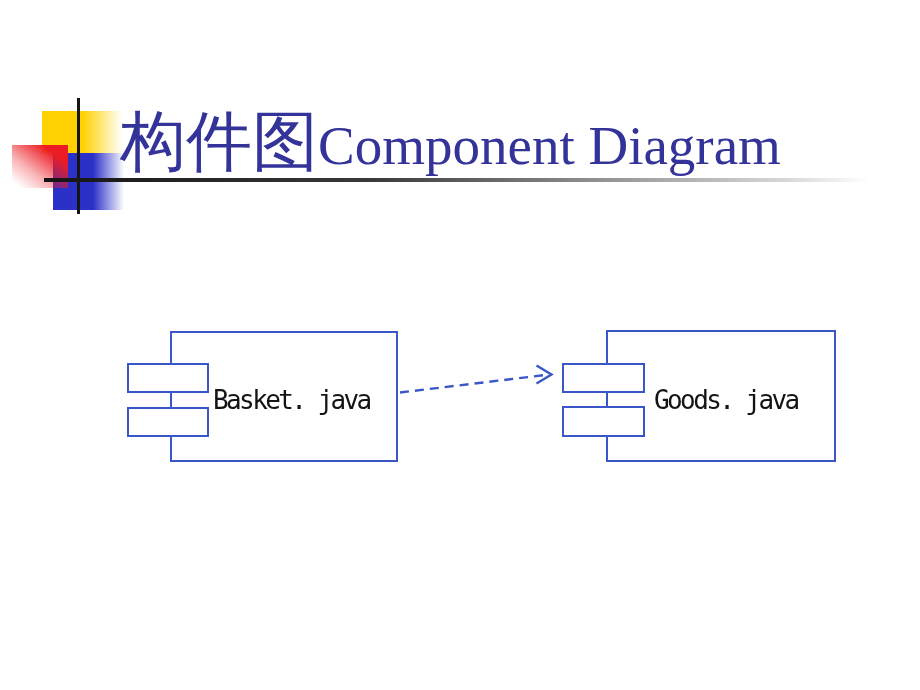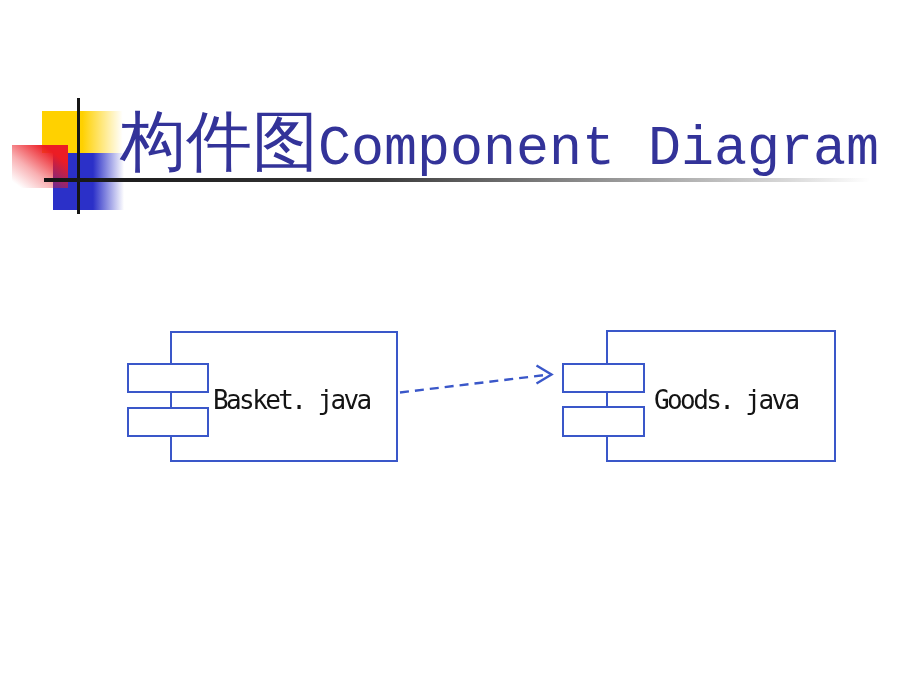--- a/index.html
+++ b/index.html
@@ -51,21 +51,21 @@
     z-index:5;
     white-space:nowrap;
     color:var(--title-color);
     line-height:1.12;
   }
   .title-cjk{
     font-family:"DejaVu Serif","Liberation Serif",serif;
     font-size:66px;
   }
   .title-latin{
-    font-family:Liberation Mono, monospace;
+    font-family:Liberation Serif, serif;
     font-size:55px;
   }
   
   .component{position:absolute;z-index:6;}
   .component-body{
     position:absolute;
     border:2px solid var(--diagram-blue);
     background:transparent;
     box-sizing:border-box;
   }

